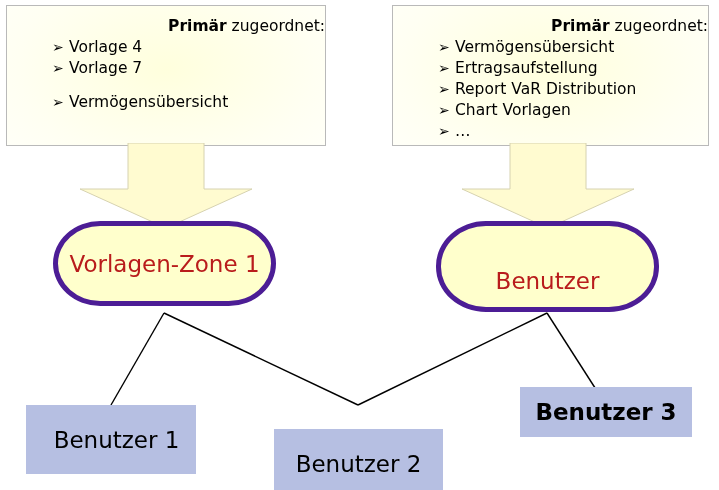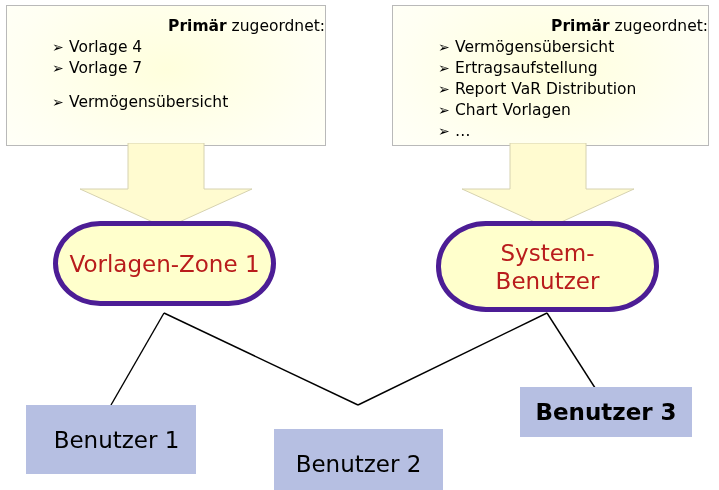--- a/index.html
+++ b/index.html
@@ -172,21 +172,21 @@
 
     <line x1="547" y1="313" x2="606" y2="405" stroke="#000000" stroke-width="1.4"></line>
   </svg>
 
   <div class="zone" style="left:53px; top:221px; width:223px; height:85px;">
     <span>Vorlagen-Zone 1</span>
   </div>
 
   <div class="zone" style="left:436px; top:221px; width:223px; height:91px;">
     <span>
-      <span>System-</span><br>
+      <br>
       <span>Benutzer</span>
     </span>
   </div>
 
   <div class="user-box" style="left:26px; top:405px; width:170px; height:69px;padding-left:11px;">
     <span>Benutzer 1</span>
   </div>
 
   <div class="user-box" style="left:274px; top:429px; width:169px; height:69px;">
     <span>Benutzer 2</span>

